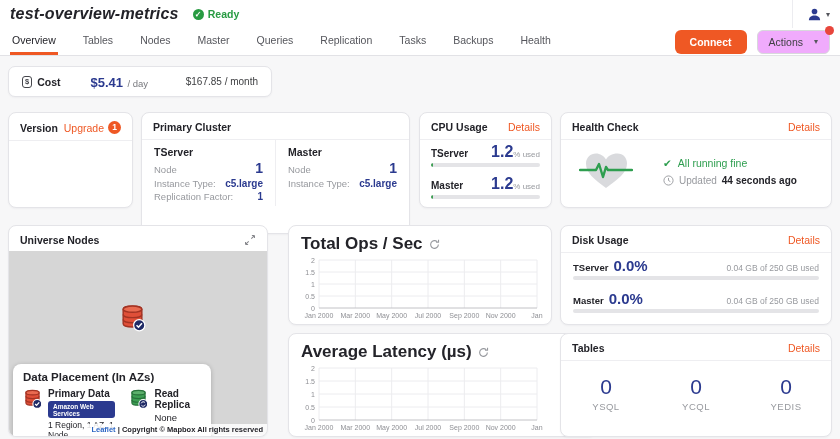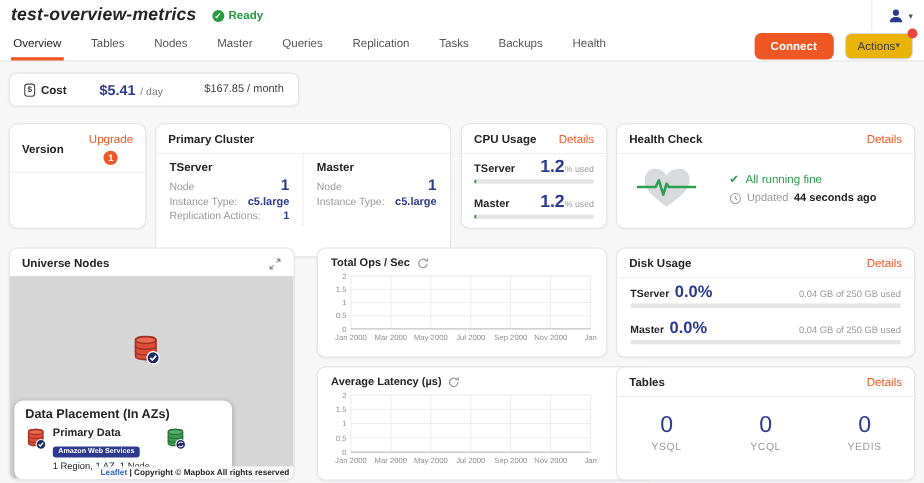--- a/index.html
+++ b/index.html
@@ -24,23 +24,23 @@
   .tabbar { position:absolute; top:28px; left:0; width:840px; height:28px; background:#fff;
             border-bottom:1px solid #e2e2e6; display:flex; align-items:stretch; padding:0 10px; }
   .tab { display:flex; align-items:center; margin-right:23px; padding:0 2px;
          font-size:10.5px; color:#55565c; border-bottom:3px solid transparent; cursor:pointer; }
   .tab.active { color:#232329; border-bottom-color:#ef5824; }
   .tabbar-right { margin-left:auto; display:flex; align-items:center; gap:10px; }
   .btn-connect { background:#ef5824; color:#fff; font-weight:bold; font-size:10.5px;
                  border:none; border-radius:6px; padding:6px 15px; cursor:pointer;
                  font-family:"Liberation Sans",sans-serif; }
   .actions-wrap { position:relative; }
-  .btn-actions { background:#eab308; color:#3f4043; font-size:10.5px; border:1px solid #d8d8dc;
+  .btn-actions { background:#f0abfc; color:#3f4043; font-size:10.5px; border:1px solid #d8d8dc;
                  border-radius:6px; padding:5px 11px; cursor:pointer; display:flex;
-                 align-items:center; gap:0; font-family:"Liberation Sans",sans-serif; }
+                 align-items:center; gap:11px; font-family:"Liberation Sans",sans-serif; }
   .actions-dot { position:absolute; top:-4px; right:-4px; width:9px; height:9px;
                  border-radius:50%; background:#e8463c; }
   
   .card { position:absolute; background:#fff; border:1px solid #e4e4e8; border-radius:8px;
           box-shadow:0 1px 2px rgba(35,35,41,.04); }
   .card-head { display:flex; justify-content:space-between; align-items:center;
                padding:8px 11px 6px; border-bottom:1px solid #eeeef1;
                font-size:10.5px; font-weight:bold; }
   .details-link { color:#ef5824; font-weight:normal; font-size:10.5px; cursor:pointer; }
   
@@ -48,21 +48,21 @@
           display:flex; align-items:center; padding:0 13px; }
   .cost-label { display:flex; align-items:center; gap:5px; font-size:10.5px; font-weight:bold; }
   .cost-icon { border:1px solid #45464c; border-radius:3px; font-size:7.5px; padding:0 2px;
                color:#45464c; font-weight:bold; line-height:10px; }
   .cost-day { margin-left:30px; }
   .cost-day b { color:#2b3a8f; font-size:13px; }
   .cost-day span { color:#77787d; font-size:9.5px; }
   .cost-month { margin-left:auto; font-size:10px; color:#3f4043; }
   
   #version { left:8px; top:112px; width:125px; height:96px; }
-  .upgrade { display:flex; align-items:center; gap:4px; color:#ef5824; font-weight:normal; cursor:pointer;flex-direction:column; }
+  .upgrade { display:flex; align-items:flex-end; gap:4px; color:#ef5824; font-weight:normal; cursor:pointer; }
   .upgrade-badge { background:#ef5824; color:#fff; width:13px; height:13px; border-radius:50%;
                    font-size:8.5px; line-height:13px; text-align:center; font-weight:bold; }
   .version-value { text-align:center; margin-top:17px; font-size:21px; color:#2b3a8f;
                    font-weight:500; letter-spacing:.3px; }
   
   #primary { left:141px; top:112px; width:269px; height:122px; }
   .pc-body { display:flex; }
   .pc-col { flex:1; padding:6px 12px 4px; }
   .pc-col + .pc-col { border-left:1px solid #eeeef1; }
   .pc-col-title { font-size:10.5px; font-weight:bold; margin-bottom:2px; }
@@ -102,21 +102,21 @@
                    font-weight:bold; border-radius:3px; padding:1.5px 5px; margin:2px 0; }
   .pg-summary { font-size:8.5px; color:#232329; }
   .pg-none { font-size:9.5px; color:#232329; margin-top:2px; }
   .attribution { position:absolute; right:0; bottom:0; background:rgba(255,255,255,.85);
                  font-size:7.5px; padding:1px 4px; color:#232329; font-weight:bold; }
   .attribution .lf { color:#2c66c4; cursor:pointer; }
   
   #ops { left:288px; top:225px; width:264px; height:100px; }
   #latency { left:288px; top:333px; width:308px; height:104px; }
   .chart-head { display:flex; align-items:center; gap:6px; padding:8px 12px 0; 
-                font-size:10px; font-weight:bold; }
+                font-size:17px; font-weight:bold; }
   .chart-body { height:66px; margin:1px 4px 2px 2px; }
   #latency .chart-body { height:70px; }
   .refresh-icon { cursor:pointer; display:flex; }
   
   #disk { left:560px; top:225px; width:272px; height:100px; }
   .disk-row { padding:4px 12px 6px; }
   .disk-line { display:flex; align-items:baseline; }
   .disk-label { font-size:9.5px; font-weight:bold; }
   .disk-value { color:#2b3a8f; font-weight:bold; font-size:15px; margin-left:5px; }
   .disk-detail { margin-left:auto; color:#97999e; font-size:8.5px; }
@@ -203,21 +203,21 @@
         <div class="pc-col-title">TServer</div>
         <div class="pc-row">
           <span>Node</span>
           <span class="v big">1</span>
         </div>
         <div class="pc-row">
           <span>Instance Type:</span>
           <span class="v">c5.large</span>
         </div>
         <div class="pc-row">
-          <span>Replication Actions:</span>
+          <span>Replication Factor:</span>
           <span class="v">1</span>
         </div>
       </div>
       <div class="pc-col">
         <div class="pc-col-title">Master</div>
         <div class="pc-row">
           <span>Node</span>
           <span class="v big">1</span>
         </div>
         <div class="pc-row">
@@ -327,20 +327,24 @@
           <div class="pg">
             <span>
               <svg width="19" height="21" viewBox="0 0 26 28">
                 <path d="M4 6c0-1.9 4-3.1 9-3.1S22 4.1 22 6v14c0 1.9-4 3.1-9 3.1S4 21.9 4 20z" fill="#3d9e53" stroke="#27713a" stroke-width="1.6"></path>
                 <ellipse cx="13" cy="6" rx="9" ry="3" fill="#5cb06c" stroke="#27713a" stroke-width="1.6"></ellipse>
                 <path d="M4 11c0 1.9 4 3.1 9 3.1s9-1.2 9-3.1M4 16c0 1.9 4 3.1 9 3.1s9-1.2 9-3.1" fill="none" stroke="#27713a" stroke-width="1.6"></path>
                 <circle cx="19.5" cy="21.5" r="6" fill="#1f2a66" stroke="#fff" stroke-width="1.4"></circle>
                 <path d="M16.7 20.6a3 3 0 0 1 5.3-0.9M22.3 22.4a3 3 0 0 1-5.3 0.9" stroke="#fff" stroke-width="1.3" fill="none"></path>
               </svg>
             </span>
+            <div>
+              <div class="pg-name">Read Replica</div>
+              <div class="pg-none">None</div>
+            </div>
           </div>
         </div>
       </div>
       <div class="attribution">
         <span class="lf">Leaflet</span>
         <span>| Copyright © Mapbox All rights reserved</span>
       </div>
     </div>
   </div>
 

